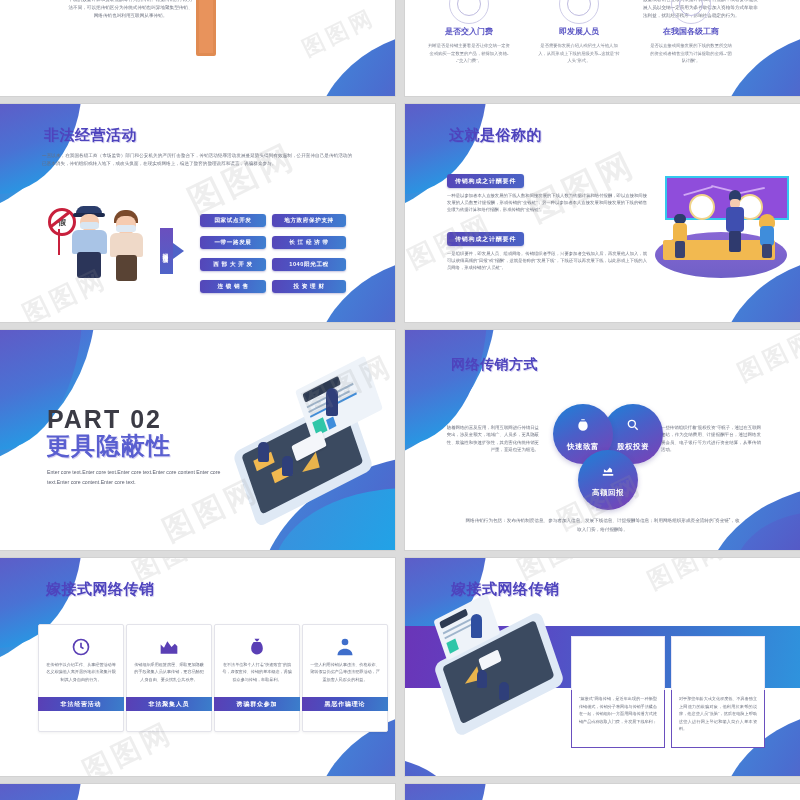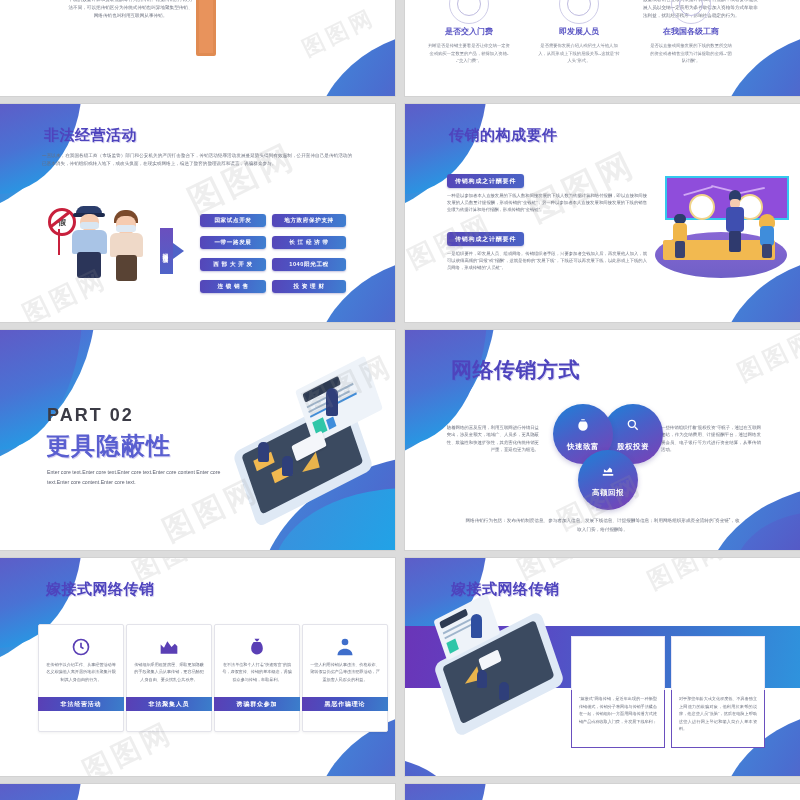--- a/index.html
+++ b/index.html
@@ -116,30 +116,30 @@
   }
   .board{
     position:absolute;border:2px solid #34c8ee;background:#8f4ddb;
   }
   .board .line{position:absolute;height:1.5px;background:#cfa8f3;}
   .board .c1,.board .c2{position:absolute;border-radius:50%;border:2px solid #f0d48a;background:#fff;}
   .person{position:absolute;}
   .table-illus{position:absolute;background:#f2b950;border-radius:2px;}
   .ellipse{position:absolute;border-radius:50%;background:linear-gradient(180deg,#7b57d0,#5f4ec0);}
   
-  .s3 .part{position:absolute;left:47px;top:75px;font-size:18px;font-weight:bold;color:#3b3b45;letter-spacing:2px;}
+  .s3 .part{position:absolute;left:47px;top:75px;font-size:25px;font-weight:bold;color:#3b3b45;letter-spacing:2px;}
   .s3 .cnbig{position:absolute;left:46px;top:100px;font-size:24px;font-weight:bold;color:#5a5fd0;letter-spacing:1px;text-shadow:1px 1px 0 rgba(90,70,200,.25);}
   .s3 .sub{position:absolute;left:47px;top:138px;width:180px;font-size:5.2px;color:#5d6170;line-height:1.9;}
   .phone{
     position:absolute;background:#dfe9f5;border-radius:8px;
     transform:rotate(-27deg) skewX(-8deg);
   }
   .phone-inner{position:absolute;background:#3b4a60;border-radius:4px;}
   
-  .s4 .s-title{left:46px;top:26px;font-size:21px;}
+  .s4 .s-title{left:46px;top:26px;font-size:14px;}
   .circ{
     position:absolute;border-radius:50%;
     background:linear-gradient(150deg,#1c82d8 0%,#4a5fc8 45%,#7d3fb5 100%);
     color:#fff;display:flex;flex-direction:column;align-items:center;justify-content:flex-end;
     font-weight:bold;letter-spacing:.5px;
     box-shadow:0 2px 5px rgba(60,50,140,.25);
   }
   .circ span.lbl{margin-bottom:12px;font-size:7.5px;}
   .s4 .foot{
     position:absolute;left:60px;right:60px;bottom:16px;
@@ -262,21 +262,21 @@
 
     <div class="watermark" style="left:185px;top:52px;">图图网</div>
     <div class="watermark" style="left:20px;top:175px;font-size:26px;">图图网</div>
   </div>
 
   <div class="slide s2">
     <div class="blob-tl"></div>
     <div class="blob-tl2"></div>
     <div class="blob-br"></div>
 
-    <div class="s-title">传销的构成要件</div>
+    <div class="s-title">这就是俗称的</div>
 
     <div class="tagbox" style="left:42px;top:70px;">传销构成之计酬要件</div>
     <div class="body-text" style="left:42px;top:88px;width:200px;font-size:4.3px;">一种是以参加者本人直接发展的下线人数和间接发展的下线人数为依据计算和给付报酬，即以直接和间接发展的人员数量计提报酬，形成传销的“金钱链”；另一种以参加者本人直接发展和间接发展的下线的销售业绩为依据计算和给付报酬，形成传销的“金钱链”。</div>
 
     <div class="tagbox" style="left:42px;top:128px;">传销构成之计酬要件</div>
     <div class="body-text" style="left:42px;top:146px;width:200px;font-size:4.3px;">一是组织要件，即发展人员、组成网络。传销组织者手段，只要参加者交钱加入后，再发展他人加入，就可以获得高额的“回报”或“报酬”，这就是俗称的“发展下线”，下线还可以再发展下线，以此形成上下线的人员网络，形成传销的“人员链”。</div>
 
     <div class="board" style="left:260px;top:72px;width:120px;height:40px;">
       <div class="line" style="left:16px;top:12px;width:30px;transform:rotate(-16deg);"></div>
       <div class="line" style="left:44px;top:10px;width:26px;transform:rotate(14deg);"></div>

